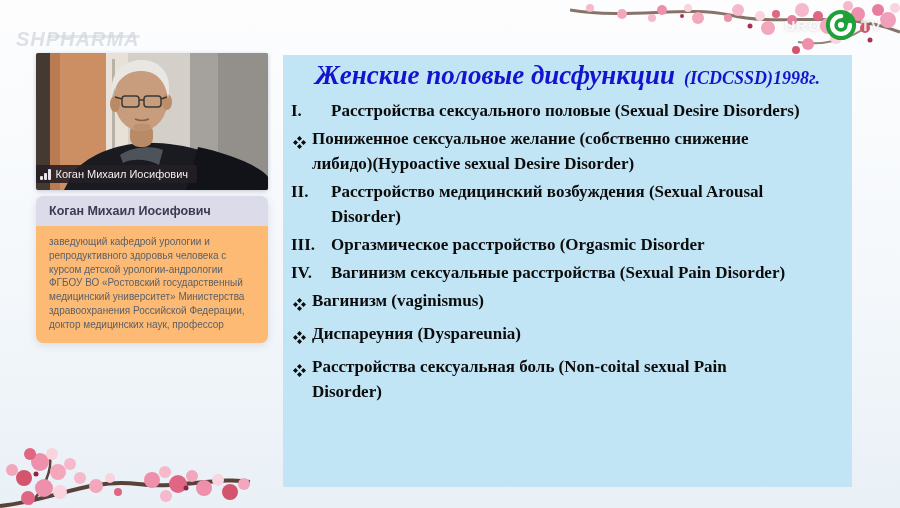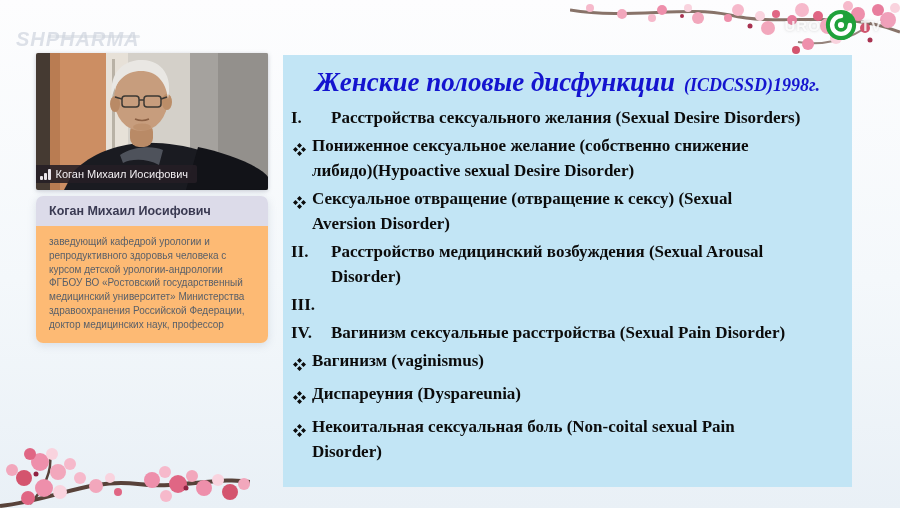--- a/index.html
+++ b/index.html
@@ -56,21 +56,21 @@
     background:#fdba74;padding:9px 13px 11px 13px;
     font-size:10px;line-height:1.38;color:#5a6069;
   }
   
   .slide{
     position:absolute;left:283px;top:55px;width:569px;height:432px;z-index:3;
     background:#c2e5f5;overflow:hidden;
     font-family:"Liberation Serif",serif;
   }
   .slide-title{
-    text-align:center;padding-top:10px;height:34px;line-height:34px;
+    text-align:center;padding-top:3px;height:34px;line-height:34px;
     font-style:italic;font-weight:bold;color:#1414cf;white-space:nowrap;
   }
   .slide-title .main{font-size:27px;}
   .slide-title .suffix{font-size:18px;margin-left:5px;}
   .slide-list{
     margin-top:6px;display:flex;flex-direction:column;gap:3px;
     font-weight:bold;font-size:17px;line-height:25px;color:#0c0c0c;
   }
   .row{display:flex;}
   .row .marker{flex:none;}
@@ -209,44 +209,39 @@
 
 <div class="slide">
   <div class="slide-title">
     <span class="main">Женские половые дисфункции</span>
     <span class="suffix">(ICDCSSD)1998г.</span>
   </div>
   <div class="slide-list">
 
     <div class="row roman">
       <span class="marker">I.</span>
-      <span class="text">Расстройства сексуального желания (Sexual Desire Disorders)</span>
+      <span class="text">Расстройства сексуального половые (Sexual Desire Disorders)</span>
     </div>
 
     <div class="row bullet">
       <span class="marker"><svg width="13" height="13" viewBox="0 0 13 13">
             <path d="M6.5,0 L9,2.5 6.5,5 4,2.5 Z M10.5,4 L13,6.5 10.5,9 8,6.5 Z M6.5,8 L9,10.5 6.5,13 4,10.5 Z M2.5,4 L5,6.5 2.5,9 0,6.5 Z" fill="#0c0c0c"></path>
           </svg></span>
       <span class="text">Пониженное сексуальное желание (собственно снижение либидо)(Hypoactive sexual Desire Disorder)</span>
     </div>
 
-    <div class="row bullet">
-      <span class="marker"><svg width="13" height="13" viewBox="0 0 13 13">
-            <path d="M6.5,0 L9,2.5 6.5,5 4,2.5 Z M10.5,4 L13,6.5 10.5,9 8,6.5 Z M6.5,8 L9,10.5 6.5,13 4,10.5 Z M2.5,4 L5,6.5 2.5,9 0,6.5 Z" fill="#0c0c0c"></path>
-          </svg></span>
-      <span class="text">Сексуальное отвращение (отвращение к сексу) (Sexual Aversion Disorder)</span>
-    </div>
 
     <div class="row roman">
       <span class="marker">II.</span>
       <span class="text">Расстройство медицинский возбуждения (Sexual Arousal Disorder)</span>
     </div>
 
     <div class="row roman">
       <span class="marker">III.</span>
+      <span class="text">Оргазмическое расстройство (Orgasmic Disorder</span>
     </div>
 
     <div class="row roman">
       <span class="marker">IV.</span>
       <span class="text">Вагинизм сексуальные расстройства (Sexual Pain Disorder)</span>
     </div>
 
     <div class="row bullet">
       <span class="marker"><svg width="13" height="13" viewBox="0 0 13 13">
             <path d="M6.5,0 L9,2.5 6.5,5 4,2.5 Z M10.5,4 L13,6.5 10.5,9 8,6.5 Z M6.5,8 L9,10.5 6.5,13 4,10.5 Z M2.5,4 L5,6.5 2.5,9 0,6.5 Z" fill="#0c0c0c"></path>
@@ -258,17 +253,17 @@
       <span class="marker"><svg width="13" height="13" viewBox="0 0 13 13">
             <path d="M6.5,0 L9,2.5 6.5,5 4,2.5 Z M10.5,4 L13,6.5 10.5,9 8,6.5 Z M6.5,8 L9,10.5 6.5,13 4,10.5 Z M2.5,4 L5,6.5 2.5,9 0,6.5 Z" fill="#0c0c0c"></path>
           </svg></span>
       <span class="text">Диспареуния (Dyspareunia)</span>
     </div>
 
     <div class="row bullet">
       <span class="marker"><svg width="13" height="13" viewBox="0 0 13 13">
             <path d="M6.5,0 L9,2.5 6.5,5 4,2.5 Z M10.5,4 L13,6.5 10.5,9 8,6.5 Z M6.5,8 L9,10.5 6.5,13 4,10.5 Z M2.5,4 L5,6.5 2.5,9 0,6.5 Z" fill="#0c0c0c"></path>
           </svg></span>
-      <span class="text">Некоитальная сексуальная боль (Non-coital sexual Pain Disorder)</span>
+      <span class="text">Расстройства сексуальная боль (Non-coital sexual Pain Disorder)</span>
     </div>
 
   </div>
 </div>
 
 </body></html>

